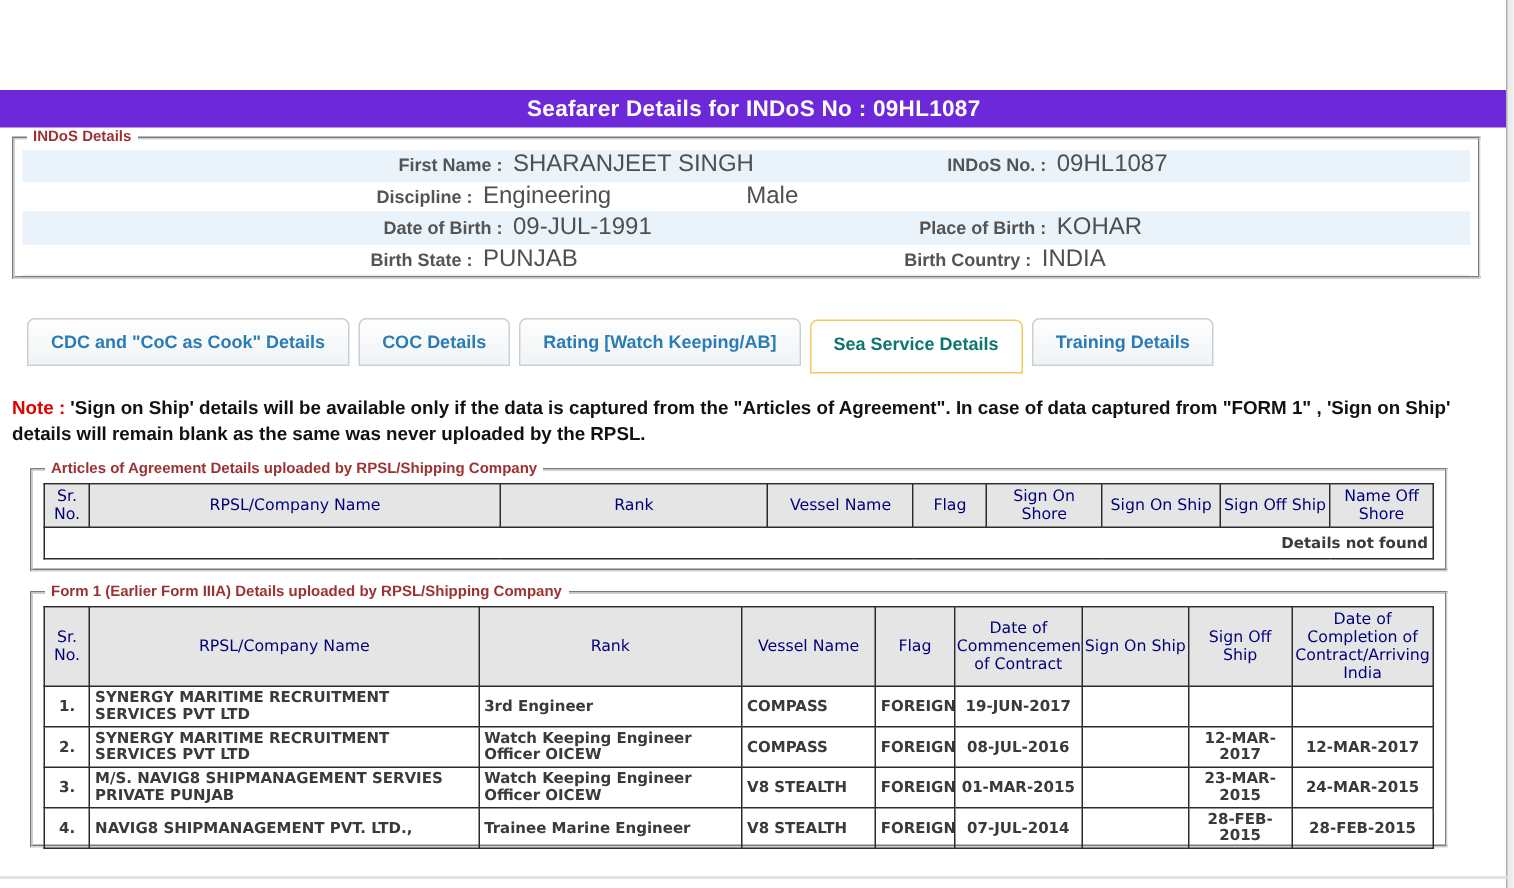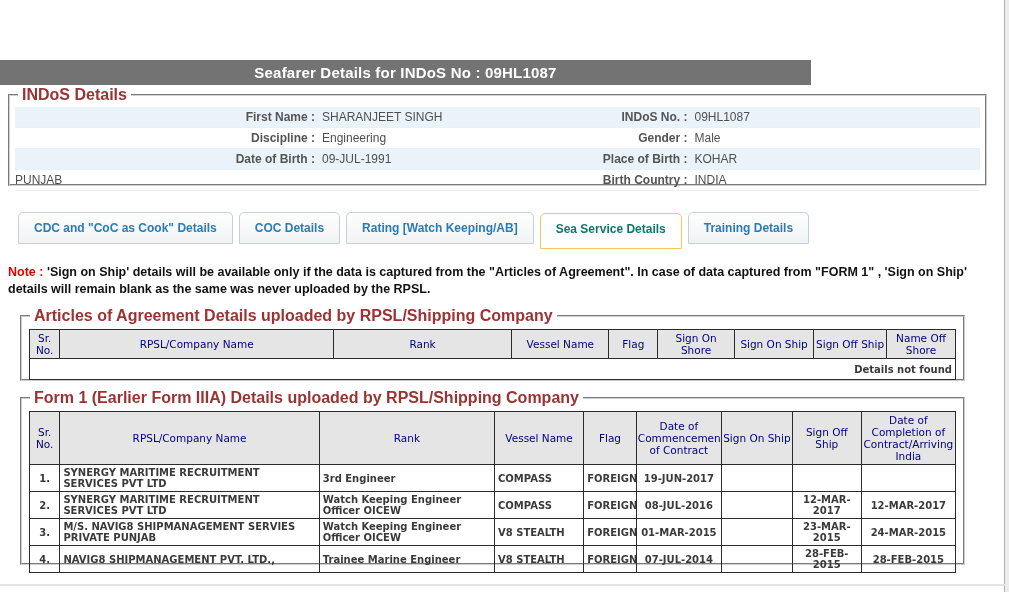--- a/index.html
+++ b/index.html
@@ -8,36 +8,36 @@
 
   .page { position:absolute; inset:0; }
 
   
   .v-edge { position:absolute; right:0; top:0; width:4px; height:592px;
             background:#ececec; border-left:1px solid #b0b0b0; }
   .h-edge { position:absolute; left:0; top:584px; width:1005px; height:2px;
             background:#e3e3e3; }
 
   
-  .titlebar { position:absolute; left:0; top:60px; width:811px; height:25px;
-              background:#737373; color:#ffffff; font-weight:bold; font-size:15px;
+  .titlebar { position:absolute; left:0; top:60px; width:1005px; height:25px;
+              background:#6d28d9; color:#ffffff; font-weight:bold; font-size:15px;
               text-align:center; line-height:25px; letter-spacing:.2px; }
 
   
   fieldset { border:2px groove #cfcfcf; margin:0; padding:0; background:#ffffff; }
-  legend { font-weight:bold; color:#9c3232; font-size:16px; margin-left:8px; padding:0 4px; }
+  legend { font-weight:bold; color:#9c3232; font-size:10px; margin-left:8px; padding:0 4px; }
 
   .fs-indos { position:absolute; left:8px; top:86px; width:975px; height:96px; }
   .ind-rows { margin:3px 5px 0 5px; }
   .ind-row { display:flex; height:20px; align-items:center; border-bottom:1px solid #e9f1f8; }
-  .ind-row.alt { background:#ebf3fa; }
+  .ind-row.alt { background:#ebf3fa;padding-left:20px; }
   .half { flex:1; display:flex; align-items:center; height:100%; }
   .lbl { width:300px; text-align:right; font-weight:bold; color:#545454; font-size:12px; padding-right:7px; white-space:nowrap; }
   .half.right .lbl { width:190px; }
-  .val { color:#4f4f4f; font-size:12px; white-space:nowrap; }
+  .val { color:#4f4f4f; font-size:16px; white-space:nowrap; }
 
   
   .tabs { position:absolute; left:18px; top:212px; display:flex; gap:6px; align-items:flex-end; }
   .tab { padding:8px 15px; font-size:12px; font-weight:bold; color:#2b7cb5;
          background:linear-gradient(#fefefe,#f0f3f5); border:1px solid #c7d0d6;
          border-radius:5px 5px 0 0; cursor:pointer; white-space:nowrap; }
   .tab.active { background:#ffffff; color:#0f766e; border:1px solid #f3c95e;
                 padding-bottom:12px; margin-bottom:-5px; }
 
   
@@ -81,36 +81,36 @@
           <div class="lbl">INDoS No. :</div>
           <div class="val">09HL1087</div>
         </div>
       </div>
       <div class="ind-row">
         <div class="half">
           <div class="lbl">Discipline :</div>
           <div class="val">Engineering</div>
         </div>
         <div class="half right">
-          <div class="lbl">Gender :</div>
           <div class="val">Male</div>
         </div>
       </div>
       <div class="ind-row alt">
         <div class="half">
           <div class="lbl">Date of Birth :</div>
           <div class="val">09-JUL-1991</div>
         </div>
         <div class="half right">
           <div class="lbl">Place of Birth :</div>
           <div class="val">KOHAR</div>
         </div>
       </div>
       <div class="ind-row">
         <div class="half">
+          <div class="lbl">Birth State :</div>
           <div class="val">PUNJAB</div>
         </div>
         <div class="half right">
           <div class="lbl">Birth Country :</div>
           <div class="val">INDIA</div>
         </div>
       </div>
     </div>
   </fieldset>
 

